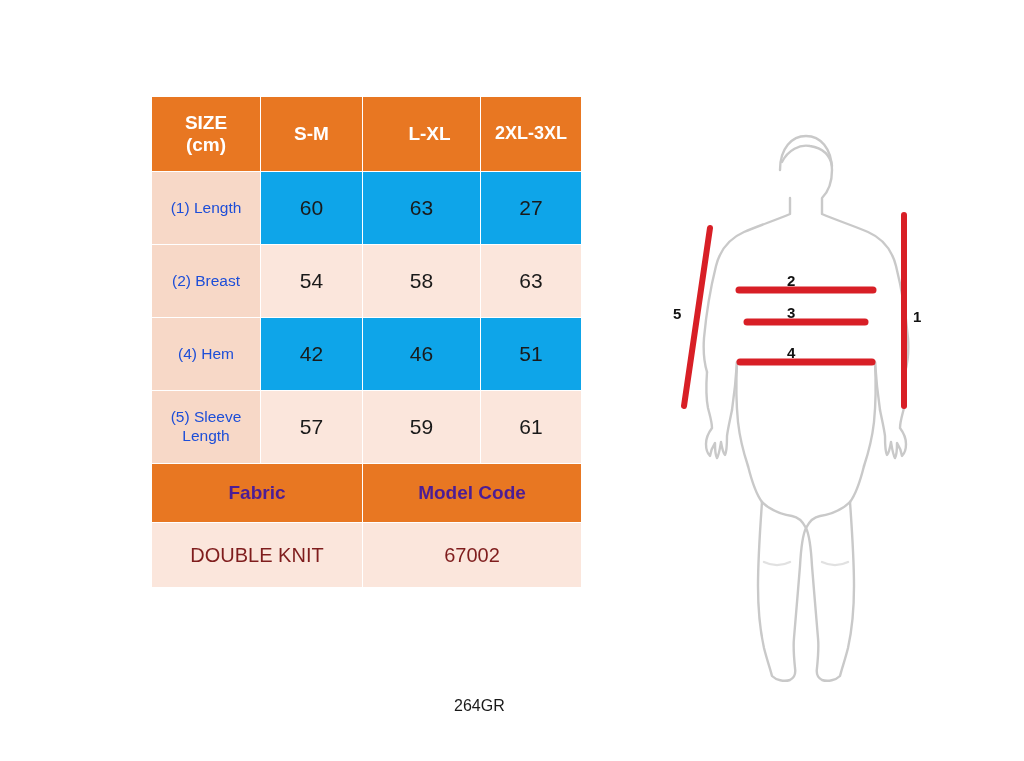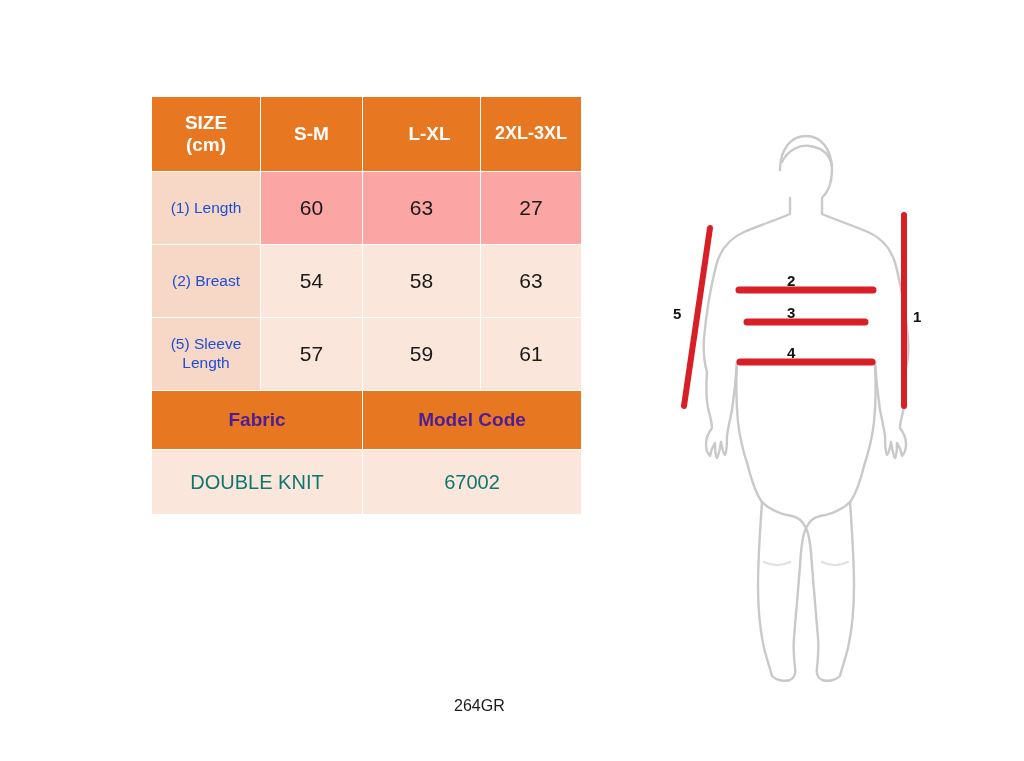--- a/index.html
+++ b/index.html
@@ -62,35 +62,35 @@
   }
   .val-cell {
     background: #fbe6dc;
     color: #1a1a1a;
     font-size: 21px;
     text-align: center;
     vertical-align: middle;
     height: 72px;
   }
   .val-cell.alt {
-    background: #fca5a5;
+    background: #0ea5e9;
   }
 
   .sub-hdr {
     background: #e87722;
     color: #4c1d95;
     font-weight: bold;
     font-size: 19px;
     text-align: center;
     vertical-align: middle;
     height: 58px;
   }
   .sub-val {
     background: #fbe6dc;
-    color: #0f766e;
+    color: #7f1d1d;
     font-size: 20px;
     text-align: center;
     vertical-align: middle;
     height: 64px;
   }
 
   .gram-note {
     position: absolute;
     left: 454px;
     top: 697px;
@@ -142,20 +142,26 @@
       </tr>
 
       <tr>
         <td class="row-label">(2) Breast</td>
         <td class="val-cell">54</td>
         <td class="val-cell">58</td>
         <td class="val-cell">63</td>
       </tr>
 
 
+      <tr>
+        <td class="row-label">(4) Hem</td>
+        <td class="val-cell alt">42</td>
+        <td class="val-cell alt">46</td>
+        <td class="val-cell alt">51</td>
+      </tr>
 
       <tr>
         <td class="row-label">(5) Sleeve Length</td>
         <td class="val-cell">57</td>
         <td class="val-cell">59</td>
         <td class="val-cell">61</td>
       </tr>
 
       <tr>
         <td class="sub-hdr" colspan="2">Fabric</td>

